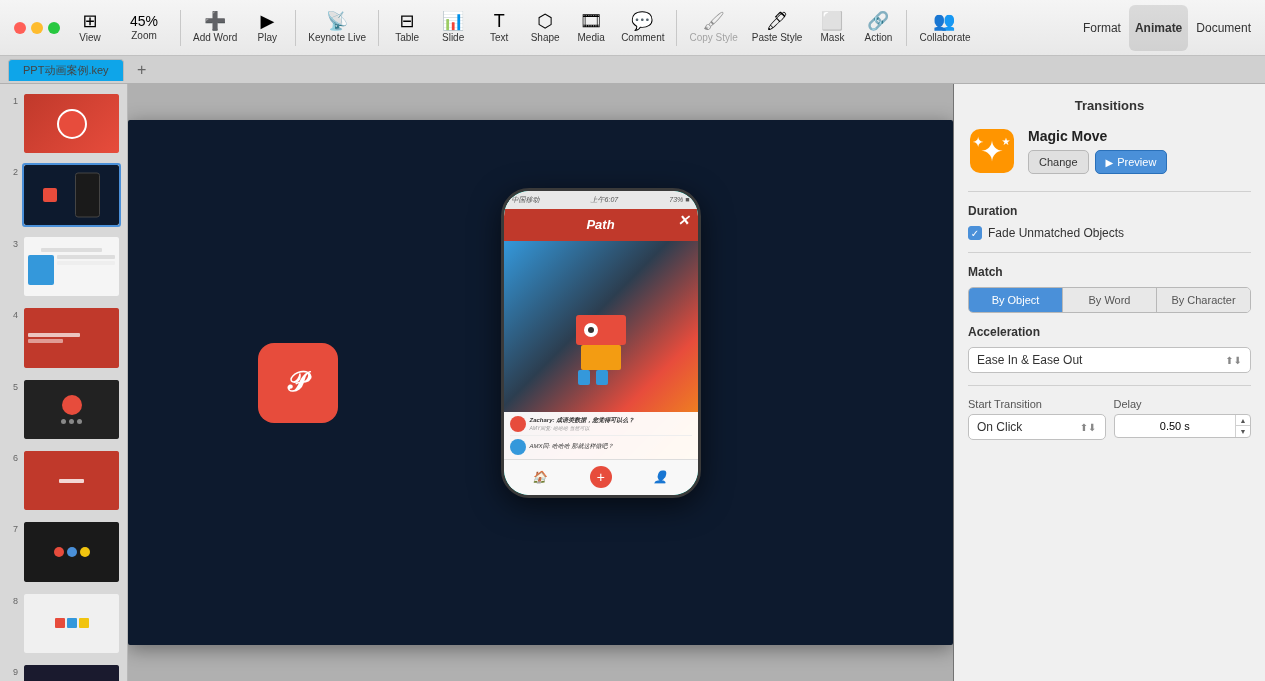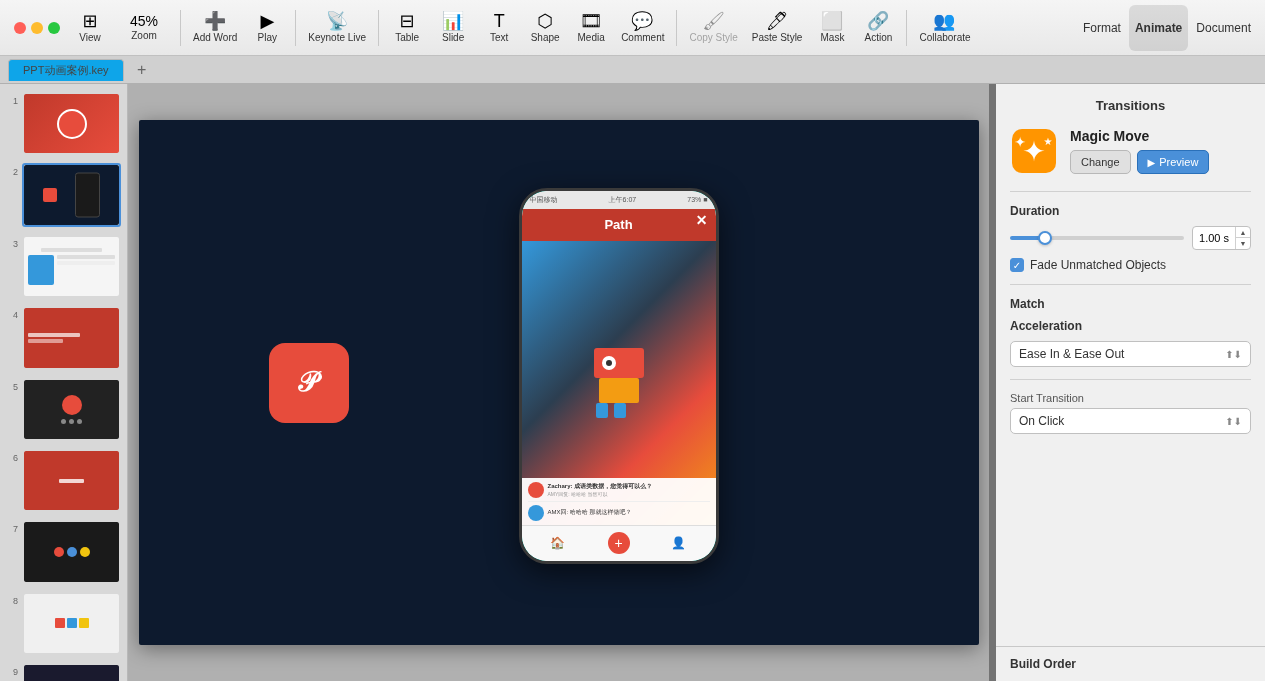--- a/index.html
+++ b/index.html
@@ -162,27 +162,28 @@
     .phone-mockup {
       position: absolute;
       top: 50%;
       left: 50%;
       transform: translate(-20%, -50%);
       width: 200px;
       height: 390px;
     }
     .phone-outer {
       width: 200px;
-      height: 376px;
+      height: 310px;
       background: #14b8a6;
       border-radius: 28px;
       border: 3px solid #3a3a3a;
       overflow: hidden;
       position: relative;
       box-shadow: 0 8px 30px rgba(0,0,0,0.6);
+      font-style: italic;
     }
     .phone-screen {
       width: 100%;
       height: 100%;
       background: #fff;
       border-radius: 25px;
       overflow: hidden;
       display: flex;
       flex-direction: column;
     }
@@ -242,23 +243,23 @@
       border-radius: 16px;
       display: flex;
       align-items: center;
       justify-content: center;
       font-size: 32px;
       color: white;
     }
 
     
     .inspector-panel {
-      width: 276px;
+      width: 312px;
       background: #f0f0f0;
-      border-left: 7px solid #737373;
+      border-left: 1px solid #737373;
       flex-shrink: 0;
       display: flex;
       flex-direction: column;
       overflow: hidden;
     }
 
     
     .transitions-panel {
       padding: 14px;
       flex: 1;
@@ -803,61 +804,61 @@
               <span style="font-size:10px;">▶</span>
               <span>Preview</span>
             </button>
           </div>
         </div>
       </div>
 
       <div class="section-divider"></div>
 
       <div class="section-label">Duration</div>
-      <div class="duration-row">
-        <div class="duration-slider">
-          <div class="slider-thumb"></div>
-        </div>
-        <div class="spin-box">
-          <span class="spin-val">1.00 s</span>
-          <div class="spin-arrows">
-            <div class="spin-arrow">▲</div>
-            <div class="spin-arrow">▼</div>
-          </div>
-        </div>
-      </div>
 
       <div class="checkbox-row">
         <div class="checkbox-box">✓</div>
         <span class="checkbox-label">Fade Unmatched Objects</span>
       </div>
 
       <div class="section-divider"></div>
 
       <div class="section-label">Match</div>
+      <div class="match-buttons">
+        <div class="match-btn active">By Object</div>
+        <div class="match-btn">By Word</div>
+        <div class="match-btn">By Character</div>
+      </div>
 
       <div class="section-label">Acceleration</div>
       <div class="dropdown-row">
         <div class="dropdown">
           <span>Ease In &amp; Ease Out</span>
           <span class="dropdown-arrow">⬆⬇</span>
         </div>
       </div>
 
       <div class="section-divider"></div>
 
       <div class="start-delay-row">
         <div class="start-col">
           <div class="col-label">Start Transition</div>
           <div class="dropdown">
             <span>On Click</span>
             <span class="dropdown-arrow">⬆⬇</span>
           </div>
         </div>
-      </div>
-    </div>
-
-    <div class="build-order-section">
-      <span>Build Order</span>
-    </div>
+        <div class="delay-col">
+          <div class="col-label">Delay</div>
+          <div class="spin-box" style="width:100%;">
+            <span class="spin-val" style="flex:1;">0.50 s</span>
+            <div class="spin-arrows">
+              <div class="spin-arrow">▲</div>
+              <div class="spin-arrow">▼</div>
+            </div>
+          </div>
+        </div>
+      </div>
+    </div>
+
   </div>
 
 </div>
 
 </body></html>

